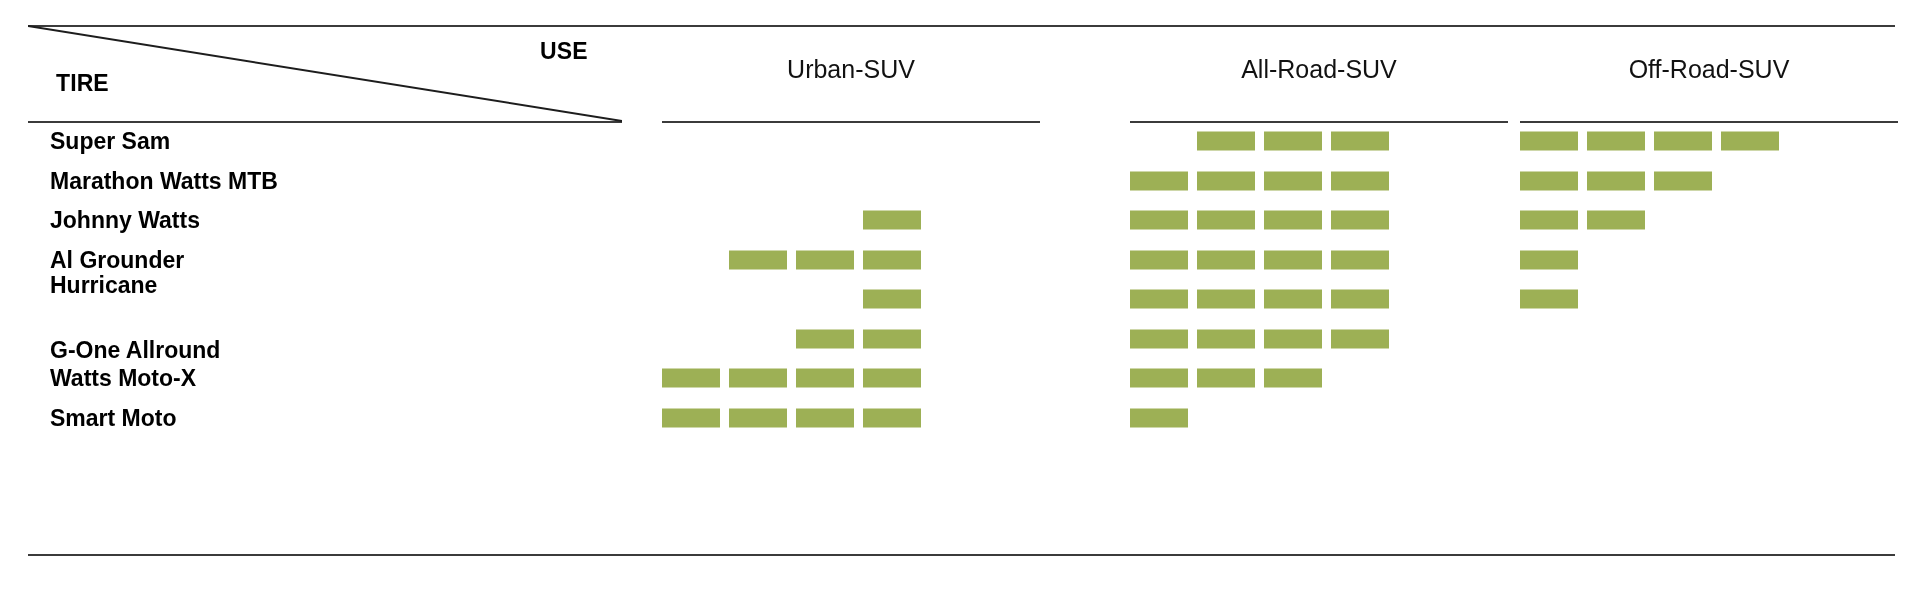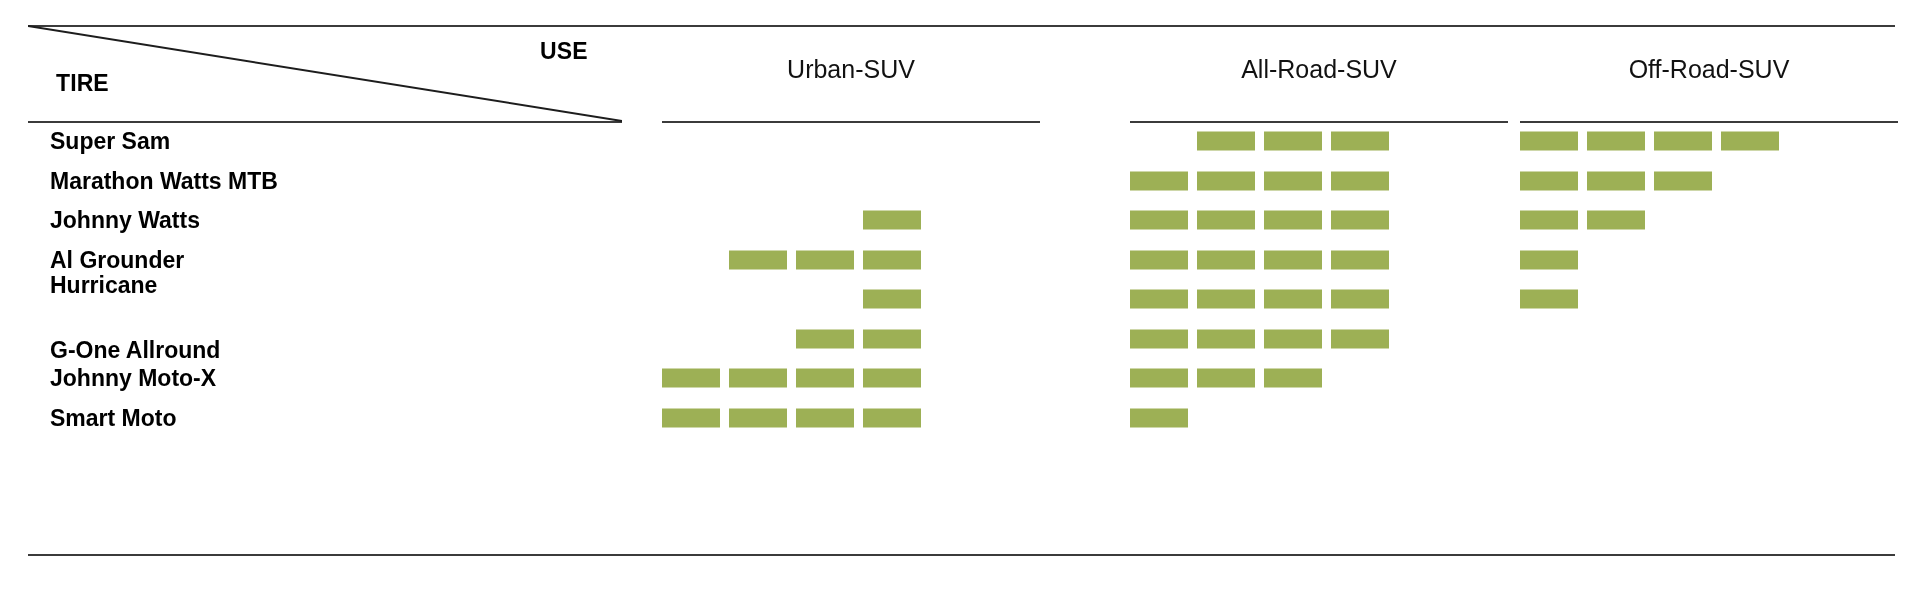--- a/index.html
+++ b/index.html
@@ -121,21 +121,21 @@
       <div class="rule-colhead" style="left: 1520px; width: 378px; background: rgb(59, 59, 59);"></div>
     </div>
 
   <div id="row-label-layer">
       <div class="row-label" style="top: 141px;">Super Sam</div>
       <div class="row-label" style="top: 180.5px;">Marathon Watts MTB</div>
       <div class="row-label" style="top: 220px;">Johnny Watts</div>
       <div class="row-label" style="top: 259.5px;">Al Grounder</div>
       <div class="row-label" style="top: 285px;">Hurricane</div>
       <div class="row-label" style="top: 334px; margin-top: 16px;">G-One Allround</div>
-      <div class="row-label" style="top: 378px;">Johnny Moto-X</div>
+      <div class="row-label" style="top: 378px;">Watts Moto-X</div>
       <div class="row-label" style="top: 417.5px;">Smart Moto</div>
     </div>
 
   <div id="bar-layer">
       <div class="bar" style="left: 1197px; top: 141px; width: 58px; height: 19px; background: rgb(157, 176, 85);"></div>
       <div class="bar" style="left: 1264px; top: 141px; width: 58px; height: 19px; background: rgb(157, 176, 85);"></div>
       <div class="bar" style="left: 1331px; top: 141px; width: 58px; height: 19px; background: rgb(157, 176, 85);"></div>
       <div class="bar" style="left: 1520px; top: 141px; width: 58px; height: 19px; background: rgb(157, 176, 85);"></div>
       <div class="bar" style="left: 1587px; top: 141px; width: 58px; height: 19px; background: rgb(157, 176, 85);"></div>
       <div class="bar" style="left: 1654px; top: 141px; width: 58px; height: 19px; background: rgb(157, 176, 85);"></div>

